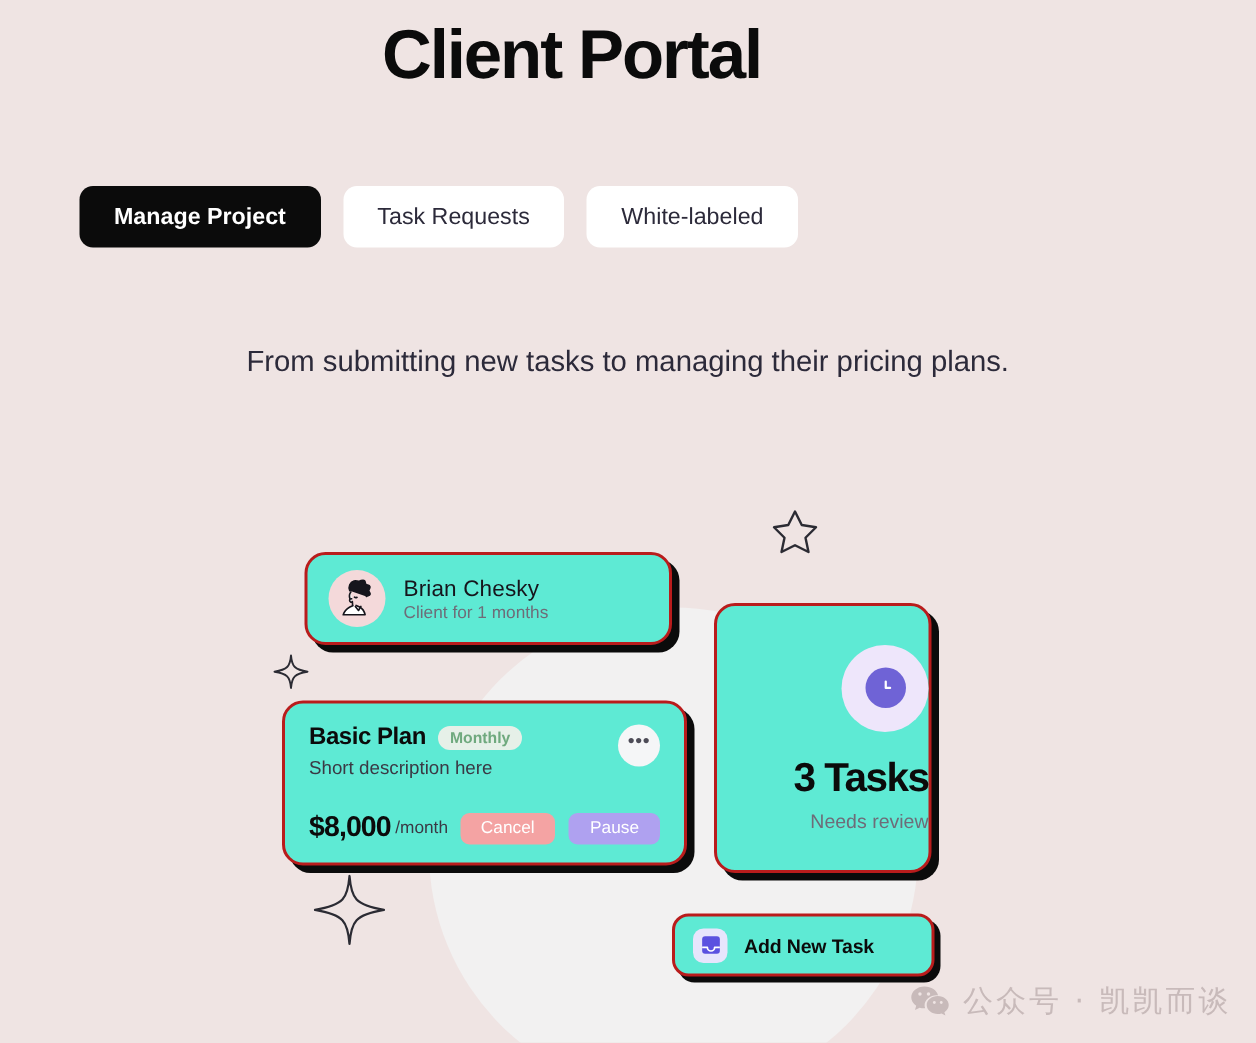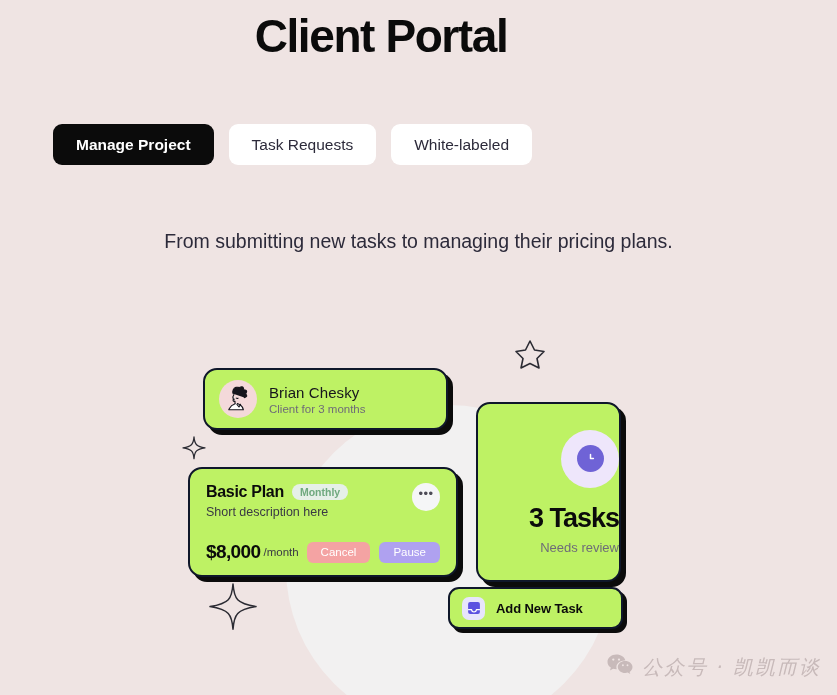--- a/index.html
+++ b/index.html
@@ -90,22 +90,22 @@
     top: 95px;
     width: 326px;
     height: 326px;
     border-radius: 50%;
     background: #F2F1F1;
   }
 
   
   .card {
     position: absolute;
-    background: #bef264;
-    border: 2px solid #0f172a;
+    background: #5eead4;
+    border: 2px solid #b91c1c;
     border-radius: 14px;
     box-shadow: 5px 5px 0 #0B0B0B;
   }
 
   
   .profile-card {
     left: 203px;
     top: 58px;
     width: 245px;
     height: 62px;
@@ -266,21 +266,21 @@
   }
   .tasks-sub {
     font-size: 13px;
     color: #6E6C78;
     margin-top: 4px;
   }
 
   
   .add-task-card {
     left: 448px;
-    top: 277px;
+    top: 299px;
     width: 175px;
     height: 42px;
     display: flex;
     align-items: center;
     padding: 0 12px;
     gap: 11px;
     border-radius: 11px;
     box-shadow: 4px 4px 0 #0B0B0B;
   }
   .add-icon-box {
@@ -304,24 +304,23 @@
   
   .deco { position: absolute; }
   .deco svg { display: block; overflow: visible; }
 
   
   .watermark {
     position: absolute;
     right: 16px;
     bottom: 14px;
     display: flex;
-    align-items: flex-start;
+    align-items: center;
     gap: 9px;
     opacity: .95;
-    font-style: italic;
   }
   .watermark svg { display: block; }
   .watermark-text {
     font-size: 20px;
     color: #C6B8B8;
     letter-spacing: 2px;
     font-family: "DejaVu Sans", sans-serif;
   }
 </style>
 </head>
@@ -375,21 +374,21 @@
           <path d="M14.9 14.6 c-.9 1.1-1.1 3.1-.6 4.6 .3 .9 .9 1.6 1.6 2 l.2 2.6" fill="#FFFFFF"></path>
           <path d="M15.4 19.2 c-.8-.2-1.4 .5-1.3 1.2 .1 .8 1 1.2 1.6 .9" fill="#FFFFFF"></path>
           <path d="M17.3 18.1 c.5 .4 1.2 .4 1.7 .1"></path>
           <path d="M16.2 23.8 c-2.9 1-4.8 2.6-5.8 4.6 l-.6 1.4 l14.6 0 c-.5-2.4-1.9-4.3-4-5.3 l-2 -.9" fill="#FFFFFF"></path>
           <path d="M17.9 24.4 l2.1 2.6 l1.6 -2.7"></path>
         </g>
       </svg>
     </div>
     <div class="profile-texts">
       <div class="profile-name">Brian Chesky</div>
-      <div class="profile-sub">Client for 3 months</div>
+      <div class="profile-sub">Client for 1 months</div>
     </div>
   </div>
 
   <div class="card plan-card">
     <div class="plan-top">
       <div class="plan-head">
         <div class="plan-title-row">
           <span class="plan-title">Basic Plan</span>
           <span class="badge">Monthly</span>
         </div>

